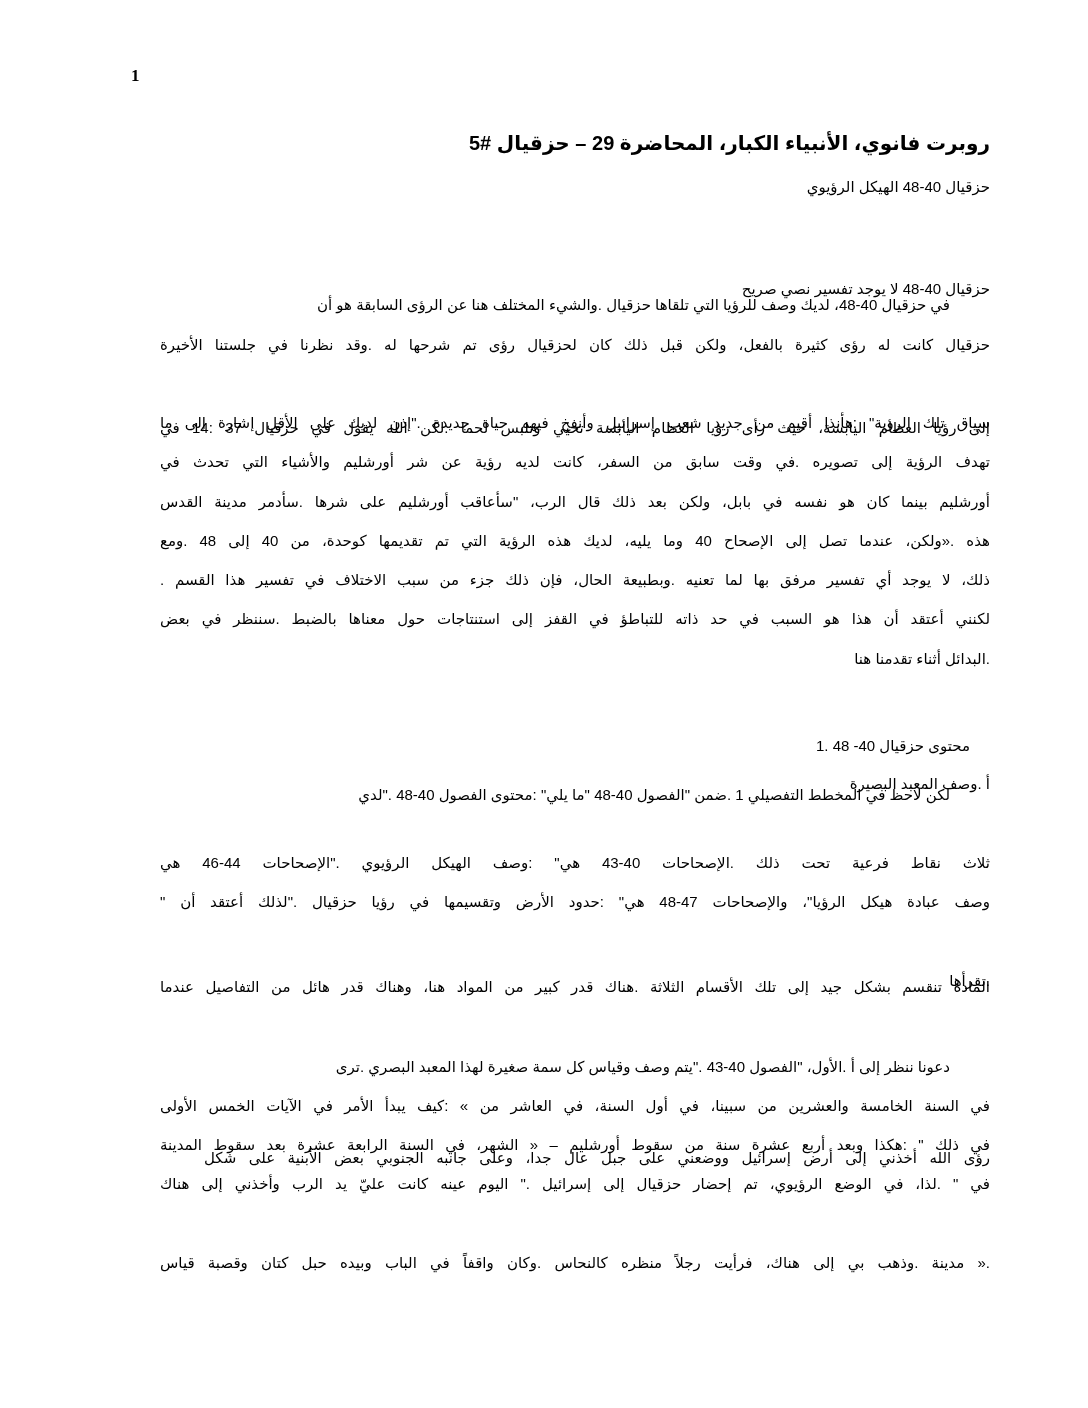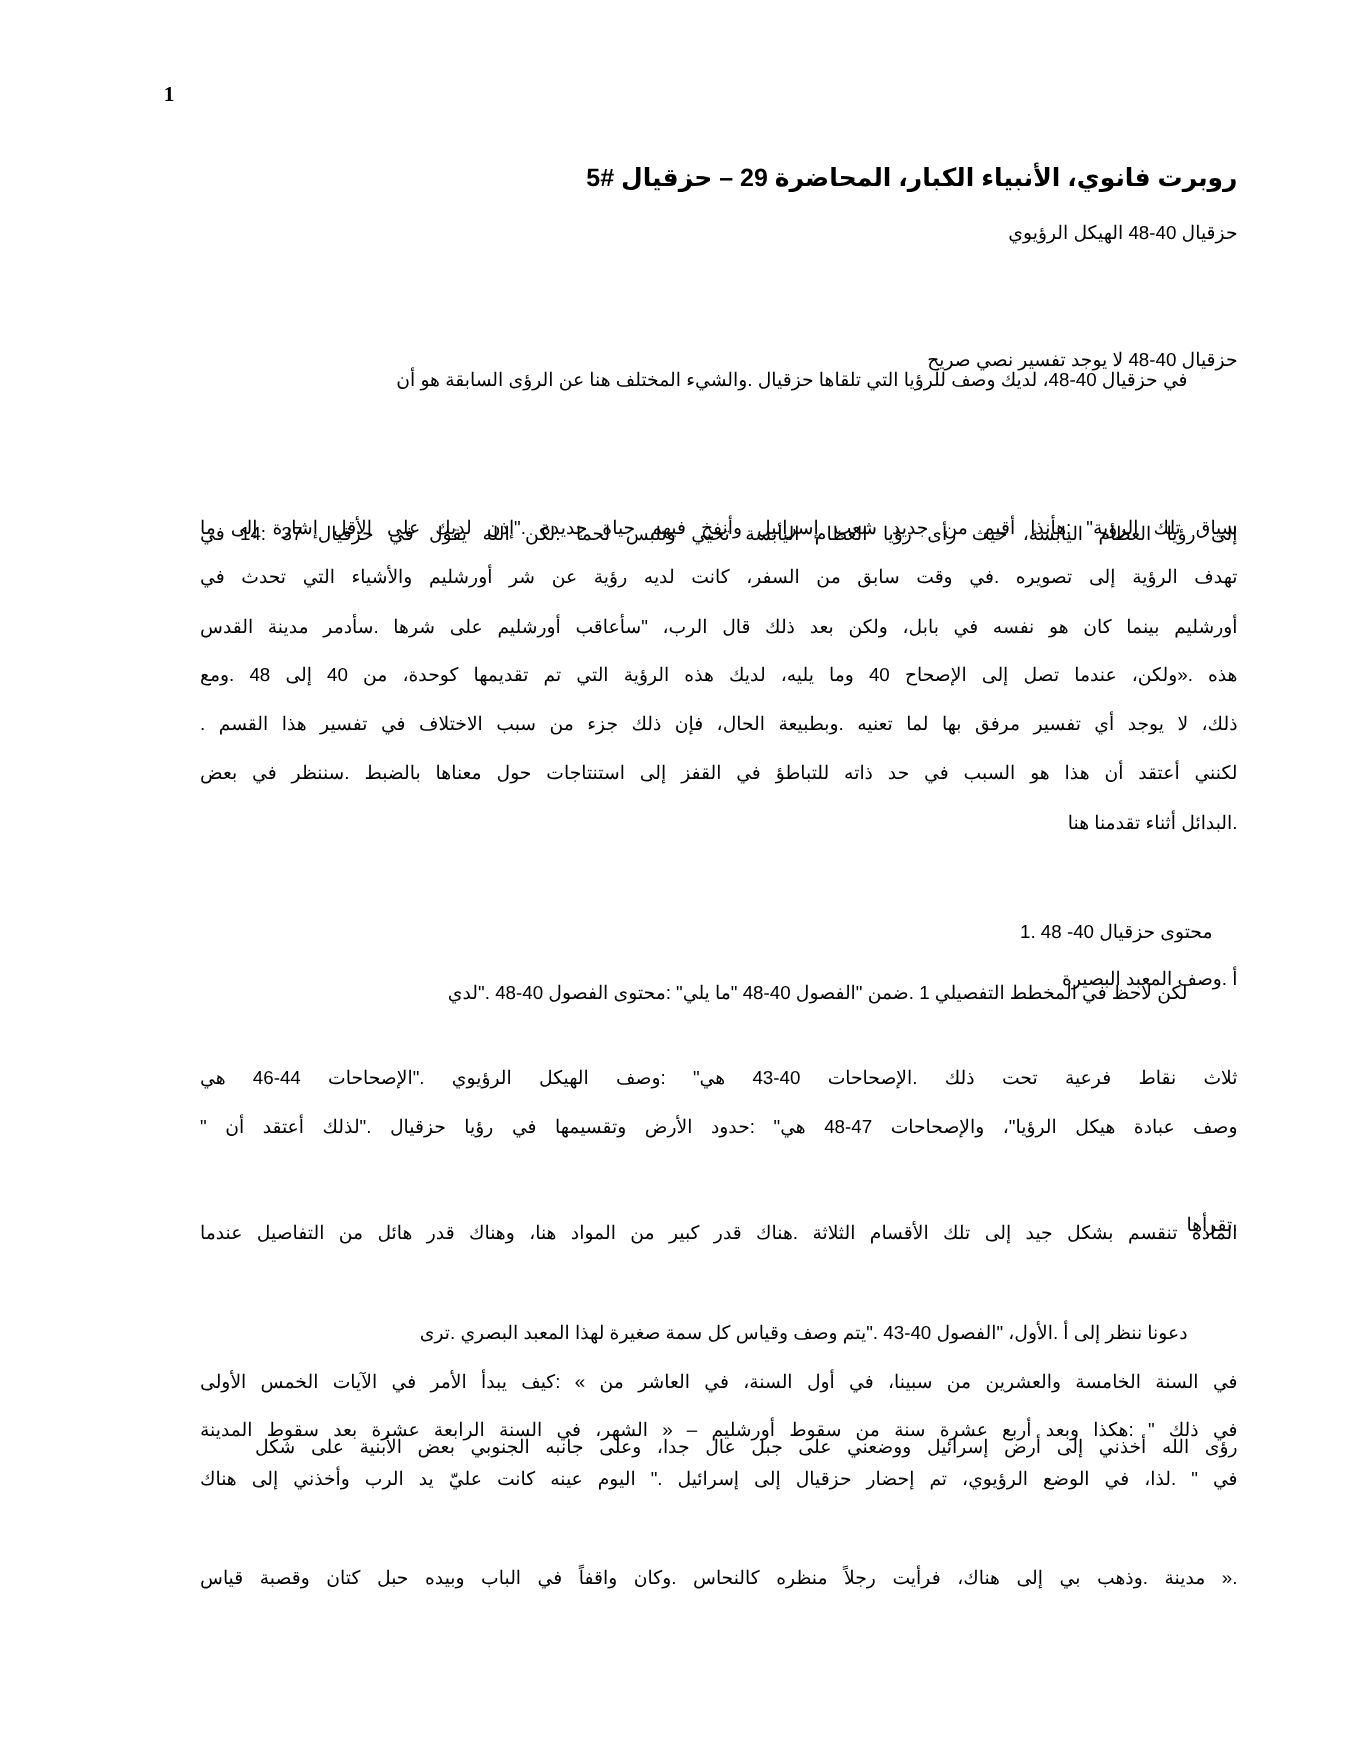--- a/index.html
+++ b/index.html
@@ -57,20 +57,21 @@
 
 <div class="page-number">1</div>
 
 <div class="content" style="top:0;height:1408px;">
 
   <div class="line title" style="top:131px;right:0;">روبرت فانوي، الأنبياء الكبار، المحاضرة 29 – حزقيال #5</div>
   <div class="line" style="top:175px;right:0;">حزقيال 40-48 الهيكل الرؤيوي</div>
 
   <div class="line" style="top:254px;margin-top:23px;">حزقيال 40-48 لا يوجد تفسير نصي صريح</div>
   <div class="line indent" style="top:293px;">في حزقيال 40-48، لديك وصف للرؤيا التي تلقاها حزقيال .والشيء المختلف هنا عن الرؤى السابقة هو أن</div>
+  <div class="line full" style="top:333px;">حزقيال كانت له رؤى كثيرة بالفعل، ولكن قبل ذلك كان لحزقيال رؤى تم شرحها له .وقد نظرنا في جلستنا الأخيرة</div>
   <div class="line full" style="top:372px;margin-top:44px;">إلى رؤيا العظام اليابسة، حيث رأى رؤيا العظام اليابسة تحيي وتلبس لحما .لكن الله يقول في حزقيال 37 :14 في</div>
   <div class="line full" style="top:411px;">سياق تلك الرؤية" :هأنذا أقيم من جديد شعب إسرائيل وأنفخ فيهم حياة جديدة ."إذن لديك على الأقل إشارة إلى ما</div>
   <div class="line full" style="top:450px;">تهدف الرؤية إلى تصويره .في وقت سابق من السفر، كانت لديه رؤية عن شر أورشليم والأشياء التي تحدث في</div>
   <div class="line full" style="top:490px;">أورشليم بينما كان هو نفسه في بابل، ولكن بعد ذلك قال الرب، "سأعاقب أورشليم على شرها .سأدمر مدينة القدس</div>
   <div class="line full" style="top:529px;">هذه .«ولكن، عندما تصل إلى الإصحاح 40 وما يليه، لديك هذه الرؤية التي تم تقديمها كوحدة، من 40 إلى 48 .ومع</div>
   <div class="line full" style="top:568px;">ذلك، لا يوجد أي تفسير مرفق بها لما تعنيه .وبطبيعة الحال، فإن ذلك جزء من سبب الاختلاف في تفسير هذا القسم .</div>
   <div class="line full" style="top:607px;">لكنني أعتقد أن هذا هو السبب في حد ذاته للتباطؤ في القفز إلى استنتاجات حول معناها بالضبط .سننظر في بعض</div>
   <div class="line" style="top:647px;">.البدائل أثناء تقدمنا هنا</div>
 
   <div class="line" style="top:734px;right:20px;">محتوى حزقيال 40- 48 .1</div>

